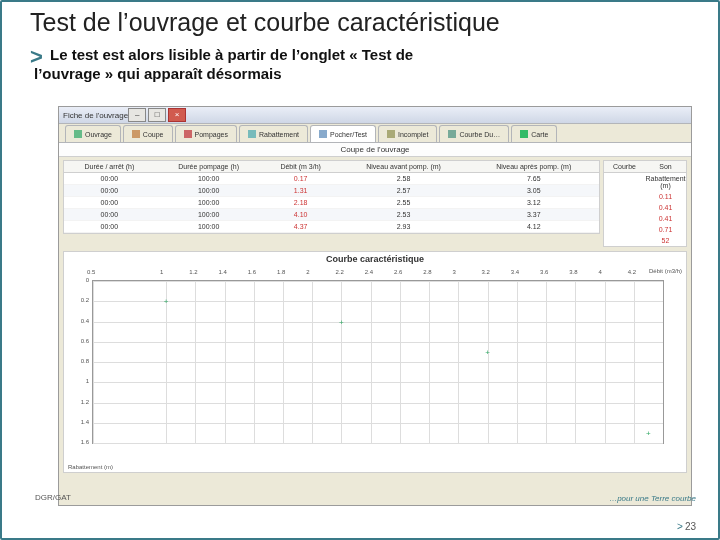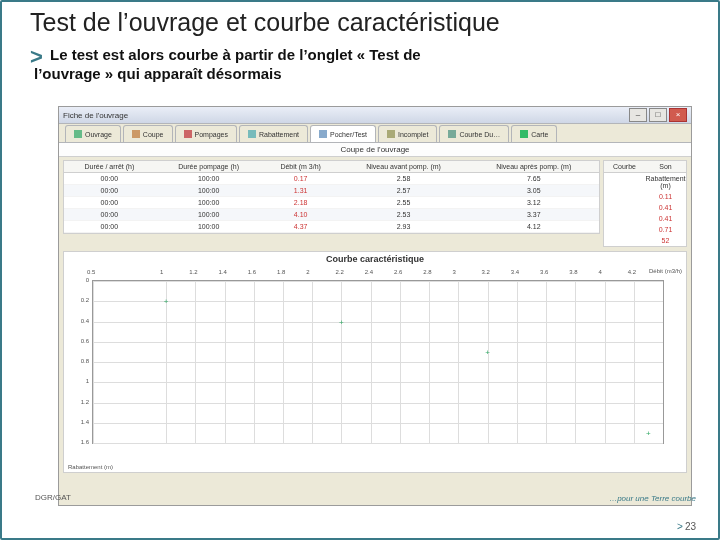--- a/index.html
+++ b/index.html
@@ -7,21 +7,21 @@
   .title{position:absolute;left:28px;top:6px;font-size:25px;color:#222;font-weight:400}
   .gt{position:absolute;color:#3a7a88;font-size:22px;font-weight:700}
   .body-text{position:absolute;font-size:15px;font-weight:700;color:#111;line-height:1.25}
   .footer-left{position:absolute;left:33px;bottom:36px;font-size:8px;color:#555}
   .footer-right{position:absolute;right:22px;bottom:6px;font-size:10px;color:#555}
   .footer-right .sym{color:#3a7a88;margin-right:2px}
   .tagline{position:absolute;right:22px;bottom:35px;font-size:8px;color:#3a7a88;font-style:italic}
 
   
   .app{position:absolute;left:56px;top:104px;width:632px;height:398px;background:#ece9d8;border:1px solid #9b9b9b;font-size:8px;color:#333}
-  .app-titlebar{height:16px;background:linear-gradient(#eaeef7,#cfd7e6);border-bottom:1px solid #b3b5b9;display:flex;align-items:center;padding:0 4px;justify-content:space-between}
+  .app-titlebar{height:16px;background:linear-gradient(#eaeef7,#cfd7e6);border-bottom:1px solid #b3b5b9;display:flex;align-items:center;padding:0 4px;}
   .app-titlebar .name{font-weight:400;color:#333}
   .winbtns{display:flex;gap:2px}
   .winbtn{width:16px;height:12px;border:1px solid #888;background:#e7e6e2;display:flex;align-items:center;justify-content:center;font-size:8px;line-height:1}
   .winbtn.close{background:#d15b4f;color:#fff;border-color:#a33}
   .tabs{height:18px;display:flex;align-items:flex-end;border-bottom:1px solid #b3b5b9;padding-left:6px;gap:2px;background:#ece9d8}
   .tab{height:16px;padding:0 8px;border:1px solid #b3b5b9;border-bottom:none;background:#ece9d8;display:flex;align-items:center;gap:3px;font-size:7px;color:#333;border-top-left-radius:3px;border-top-right-radius:3px}
   .tab.active{background:#fff}
   .tab .ticon{width:8px;height:8px;display:inline-block}
   .subtitle{text-align:center;font-size:8px;padding:2px 0;border-bottom:1px solid #cfcfcf;background:#fdfdfd}
   .table-wrap{background:#fff;margin:0 4px;border:1px solid #cfcfcf}
@@ -45,21 +45,21 @@
   .yaxis-label{position:absolute;font-size:6px;color:#555;text-align:right;width:22px}
   .pt{position:absolute;font-size:8px;color:#3a6;transform:translate(-50%,-50%)}
   .axis-caption{position:absolute;font-size:6px;color:#555}
 </style>
 </head>
 <body>
 
 <div class="slide">
   <div class="title">Test de l’ouvrage et courbe caractéristique</div>
   <div class="gt" style="left:28px;top:42px">&gt;</div>
-  <div class="body-text" style="left:48px;top:44px">Le test est alors courbe à partir de l’onglet « Test de</div>
+  <div class="body-text" style="left:48px;top:44px">Le test est alors lisible à partir de l’onglet « Test de</div>
   <div class="body-text" style="left:32px;top:63px">l’ouvrage » qui apparaît désormais</div>
 
   <div class="app">
     <div class="app-titlebar">
       <span class="name">Fiche de l'ouvrage</span>
       <div class="winbtns">
         <div class="winbtn">–</div>
         <div class="winbtn">□</div>
         <div class="winbtn close">×</div>
       </div>

